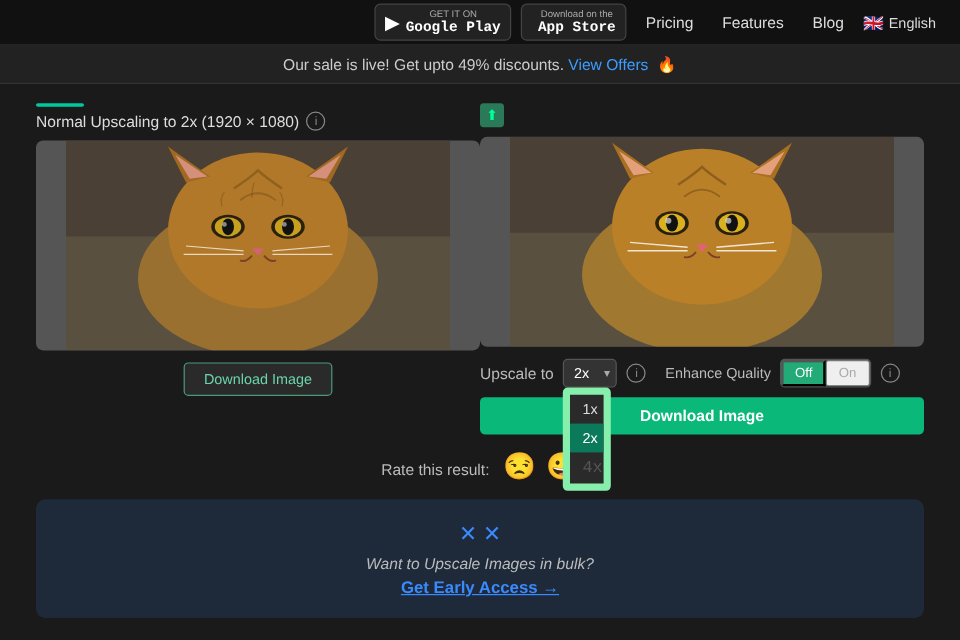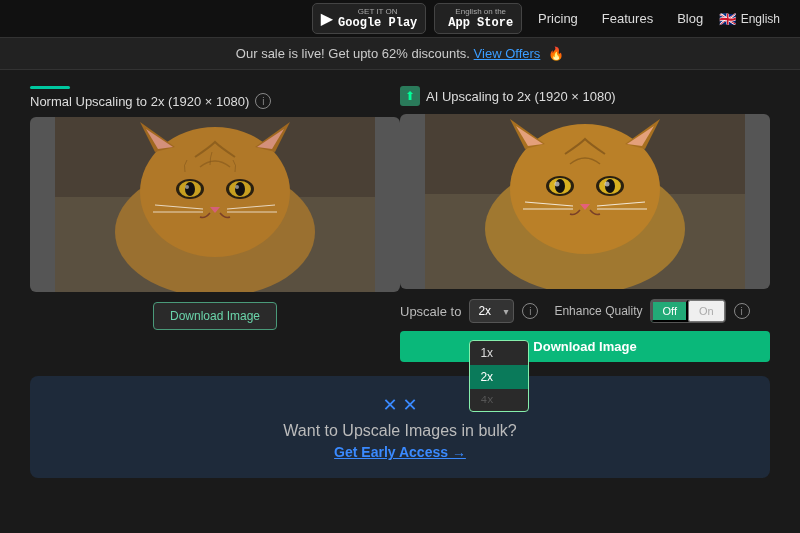--- a/index.html
+++ b/index.html
@@ -58,21 +58,20 @@
     .sale-banner {
       background: #222;
       text-align: center;
       padding: 8px;
       font-size: 13px;
       color: #ccc;
       border-bottom: 1px solid #333;
     }
     .sale-banner .view-offers {
       color: #3b9dff;
-      text-decoration: underline;
       cursor: pointer;
     }
     .sale-emoji { margin-left: 4px; }
 
     
     .main-content {
       padding: 16px 30px;
     }
 
     
@@ -172,26 +171,25 @@
       color: #aaa;
       pointer-events: none;
     }
 
     
     .dropdown-popup {
       position: absolute;
       top: 100%;
       left: 0;
       background: #2a2a2a;
-      border: 1px solid #86efac;
+      border: 6px solid #86efac;
       border-radius: 4px;
-      width: 60px;
+      width: 40px;
       z-index: 10;
       overflow: hidden;
-      margin-top: 17px;
     }
 
     .dropdown-item {
       padding: 5px 10px;
       font-size: 12px;
       color: #ddd;
       cursor: pointer;
     }
     .dropdown-item.selected { background: #0a7a5a; color: #fff; }
 
@@ -287,23 +285,24 @@
       margin-top: 14px;
     }
 
     .bulk-banner-icon {
       color: #3a8aff;
       font-size: 18px;
       margin-bottom: 6px;
     }
 
     .bulk-banner-text {
-      font-size: 16px;
+      font-size: 13px;
       color: #bbb;
       margin-bottom: 4px;
+      font-style: italic;
     }
 
     .bulk-banner-cta {
       color: #3a8aff;
       font-weight: 700;
       font-size: 14px;
       cursor: pointer;
       text-decoration: underline;
     }
   </style>
@@ -314,35 +313,35 @@
   <button class="nav-store-btn">
     <span style="font-size:16px;">▶</span>
     <div>
       <div class="store-sub">GET IT ON</div>
       <div class="store-main">Google Play</div>
     </div>
   </button>
   <button class="nav-store-btn">
     <span style="font-size:18px;"></span>
     <div>
-      <div class="store-sub">English on the</div>
+      <div class="store-sub">Download on the</div>
       <div class="store-main">App Store</div>
     </div>
   </button>
   <a class="nav-link">Pricing</a>
   <a class="nav-link">Features</a>
   <a class="nav-link">Blog</a>
   <div class="lang-btn">
     <span class="flag">🇬🇧</span>
     <span>English</span>
   </div>
 </nav>
 
 <div class="sale-banner">
-  <span>Our sale is live! Get upto 62% discounts.</span>
+  <span>Our sale is live! Get upto 49% discounts.</span>
   <a class="view-offers">View Offers</a>
   <span class="sale-emoji">🔥</span>
 </div>
 
 <div class="main-content">
 
   <div class="image-panels">
 
     <div class="panel">
       <div>
@@ -406,21 +405,20 @@
       </div>
       <div class="left-panel-controls">
         <button class="download-btn">Download Image</button>
       </div>
     </div>
 
     <div class="panel">
       <div>
         <div class="panel-header">
           <span class="ai-icon" style="font-size:12px;">⬆</span>
-          <span>AI Upscaling to 2x (1920 × 1080)</span>
         </div>
       </div>
       <div class="image-placeholder">
         <svg class="cat-svg" viewBox="0 0 320 175" xmlns="http://www.w3.org/2000/svg">
           <defs>
             <radialGradient id="bg2" cx="50%" cy="60%" r="70%">
               <stop offset="0%" stop-color="#9a8070"></stop>
               <stop offset="100%" stop-color="#3a2e24"></stop>
             </radialGradient>
           </defs>
@@ -456,36 +454,43 @@
         <span class="upscale-label">Upscale to</span>
         <div class="upscale-dropdown-container">
           <select class="upscale-select">
             <option>2x</option>
           </select>
           <span class="dropdown-arrow">▾</span>
           
           <div class="dropdown-popup">
             <div class="dropdown-item">1x</div>
             <div class="dropdown-item selected">2x</div>
-            <div class="dropdown-item" style="color:#555;font-size:11px;font-family:Liberation Mono, monospace;">4x</div>
+            <div class="dropdown-item" style="color:#555;font-size:14px;font-family:Liberation Mono, monospace;">4x</div>
           </div>
         </div>
         <span class="info-icon">i</span>
         <span class="enhance-label">Enhance Quality</span>
         <div class="toggle-container">
           <button class="toggle-btn active-off">Off</button>
           <button class="toggle-btn">On</button>
         </div>
         <span class="info-icon">i</span>
         <button class="download-btn-green">Download Image</button>
       </div>
     </div>
 
   </div>
 
+  <div class="rating-section">
+    <span>Rate this result:</span>
+    <span class="rating-emojis">
+      <button class="emoji-btn">😒</button>
+      <button class="emoji-btn">😀</button>
+    </span>
+  </div>
 
   <div class="bulk-banner">
     <div class="bulk-banner-icon">✕ ✕</div>
     <div class="bulk-banner-text">Want to Upscale Images in bulk?</div>
     <div class="bulk-banner-cta">Get Early Access →</div>
   </div>
 
 </div>
 
 </body></html>

